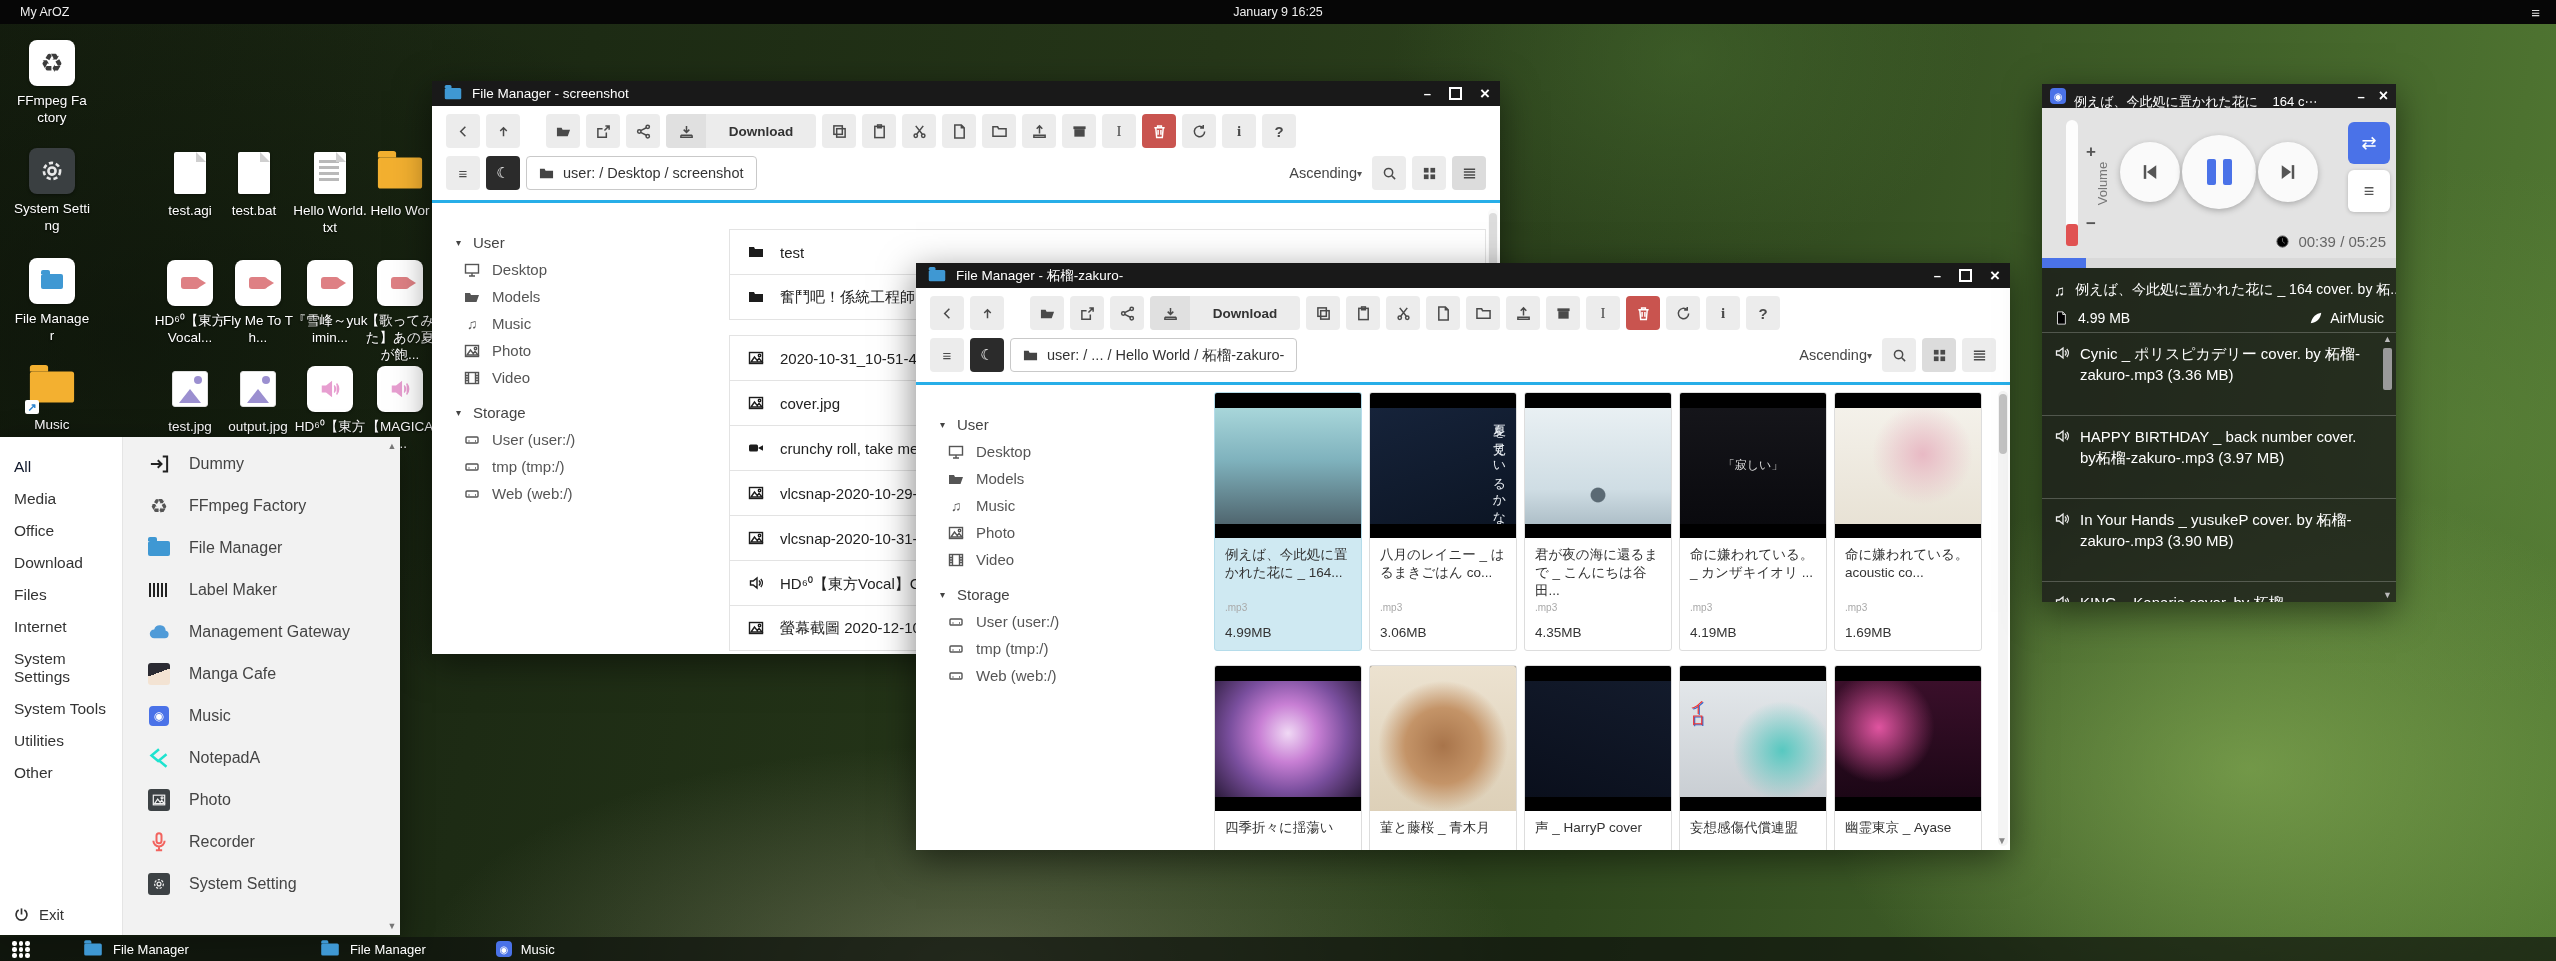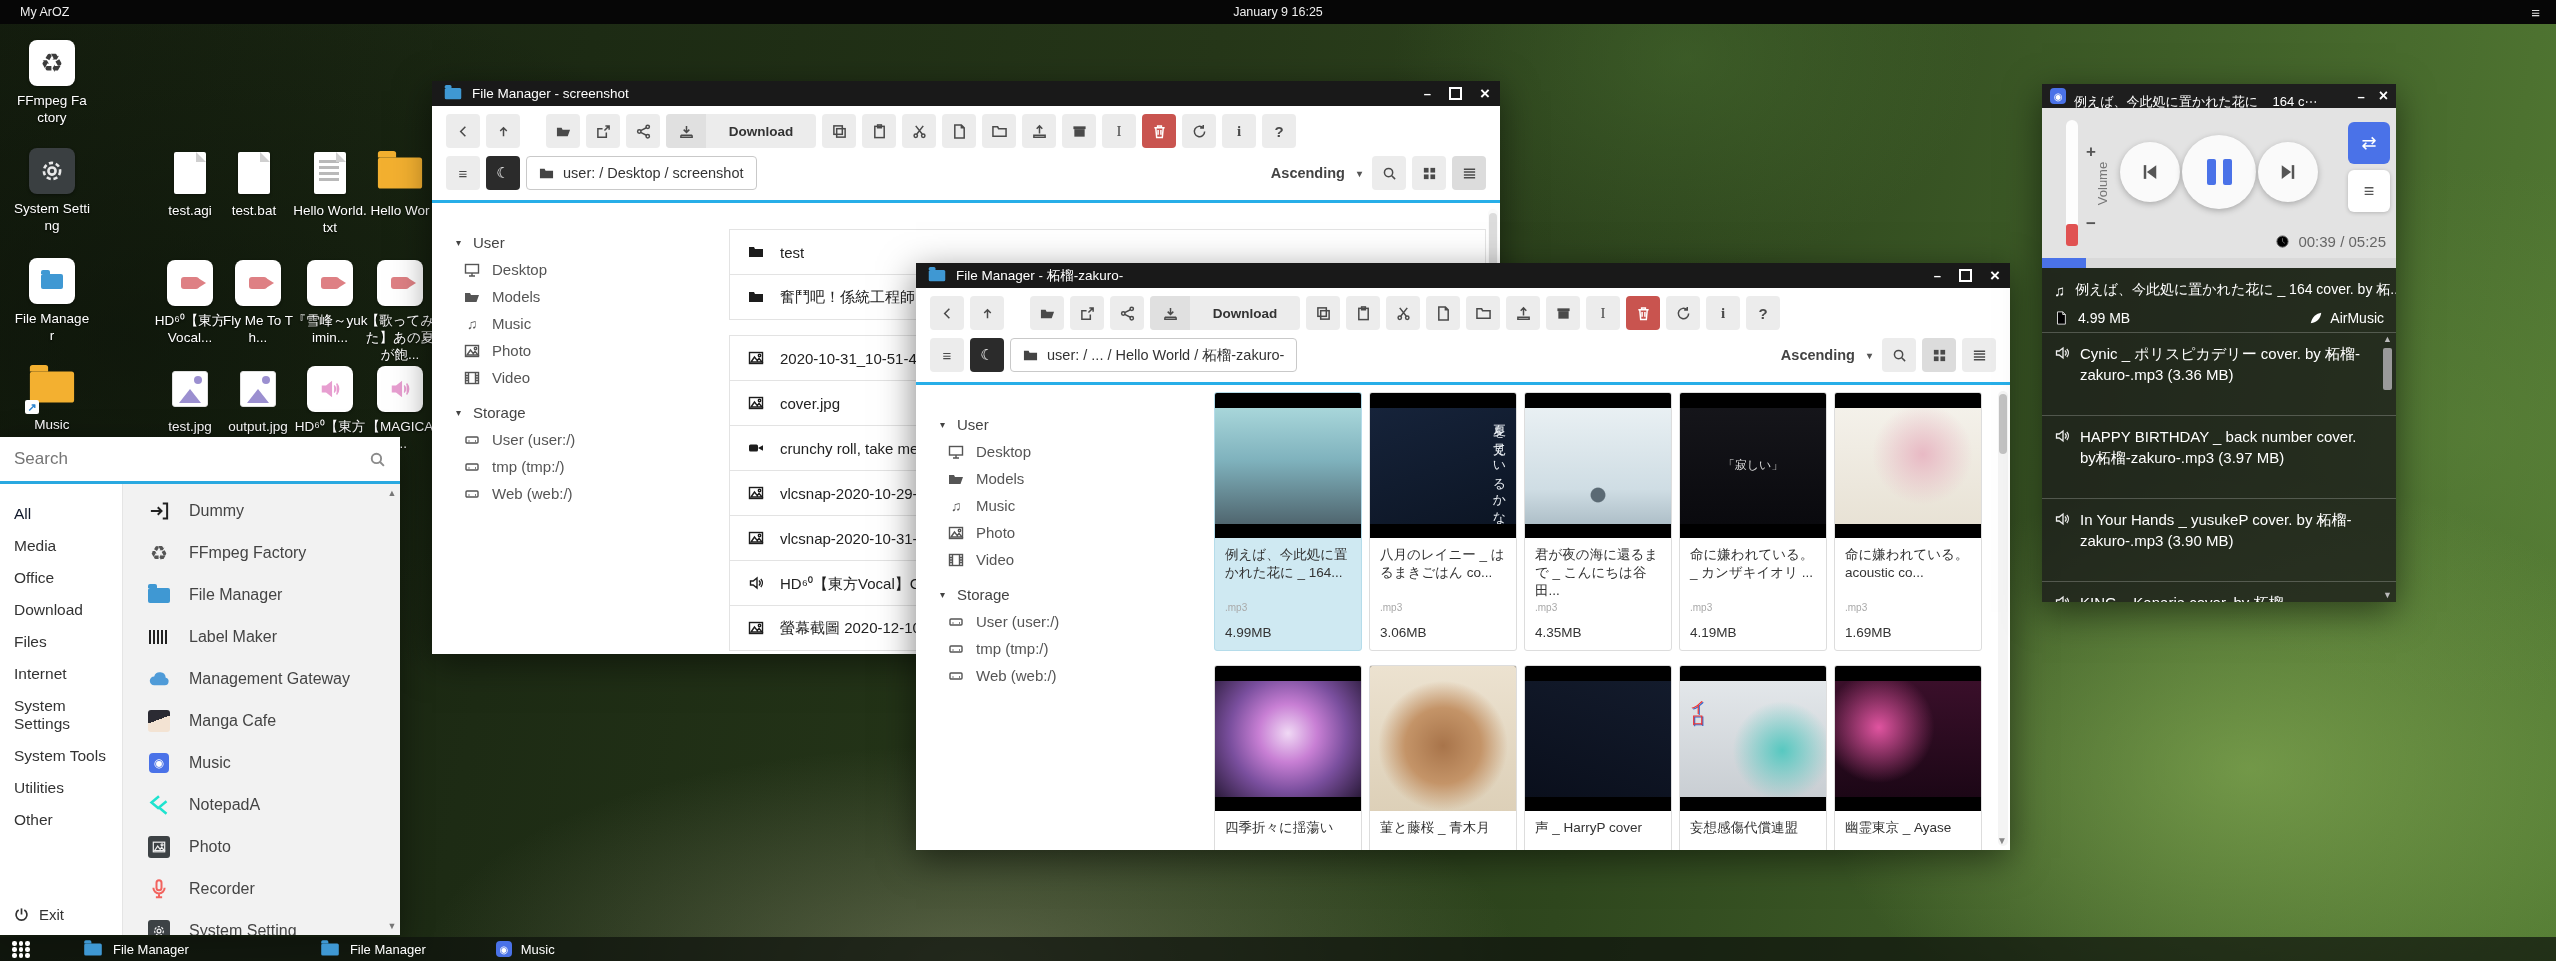--- a/index.html
+++ b/index.html
@@ -50,21 +50,21 @@
   .tbtn.dlbtn .dlicon{width:40px;height:34px;background:#e0e0e0;display:flex;align-items:center;justify-content:center;}
   .tbtn.dlbtn .dllbl{flex:1;text-align:center;font-size:13.5px;font-weight:bold;color:#333;}
   .tbtn.danger{background:#c9544f;}
   .tbtn.danger svg{stroke:#fff;}
   .sp18{width:14px;}
   .addr-row{display:flex;gap:6px;padding:2px 14px 10px;align-items:center;background:#fff;}
   .crumb{height:32px;border:1px solid #c9c9c9;border-radius:4px;display:flex;align-items:center;gap:9px;
     padding:0 12px;font-size:14.5px;color:#333;background:#fff;}
   .moonbtn{background:#2b2b2b;color:#eee;}
   .sortgrp{margin-left:auto;display:flex;gap:6px;align-items:center;}
-  .sortlbl{font-size:14.5px;color:#444;margin-right:4px;display:flex;gap:12px;align-items:center;font-weight:bold;}
+  .sortlbl{font-size:14.5px;color:#444;margin-right:4px;display:flex;gap:0;align-items:center;}
   .tbtn.active{background:#dcdcdc;}
   .bluebar{height:3px;background:#27aee8;}
   .wincontent{display:flex;background:#fff;overflow:hidden;position:relative;}
   
   .snav{width:273px;flex:0 0 auto;padding:26px 0 0 24px;font-size:15px;color:#555;}
   .snav .hdr{display:flex;gap:12px;align-items:center;height:27px;color:#444;}
   .snav .itm{display:flex;gap:12px;align-items:center;height:27px;padding-left:8px;}
   .snav svg{width:16px;height:16px;stroke:#555;fill:none;stroke-width:1.4;}
   .snav .car{font-size:10px;color:#444;}
   .snav .glyph{width:16px;text-align:center;font-size:14px;color:#555;}
@@ -945,26 +945,20 @@
         </div>
         <div class="vscroll">
             <div class="vthumb" style="top:3px;height:60px;"></div>
           </div>
         <div class="chevdn">▼</div>
       </div>
     </div>
   </div>
 
   <div class="smenu">
-    <div class="srow">
-      <input placeholder="Search" style="">
-      <svg>
-          <use href="#i-search"></use>
-        </svg>
-    </div>
     <div class="sbody">
       <div class="cats">
         <div class="cat on">All</div>
         <div class="cat">Media</div>
         <div class="cat">Office</div>
         <div class="cat">Download</div>
         <div class="cat">Files</div>
         <div class="cat">Internet</div>
         <div class="cat">System Settings</div>
         <div class="cat">System Tools</div>

